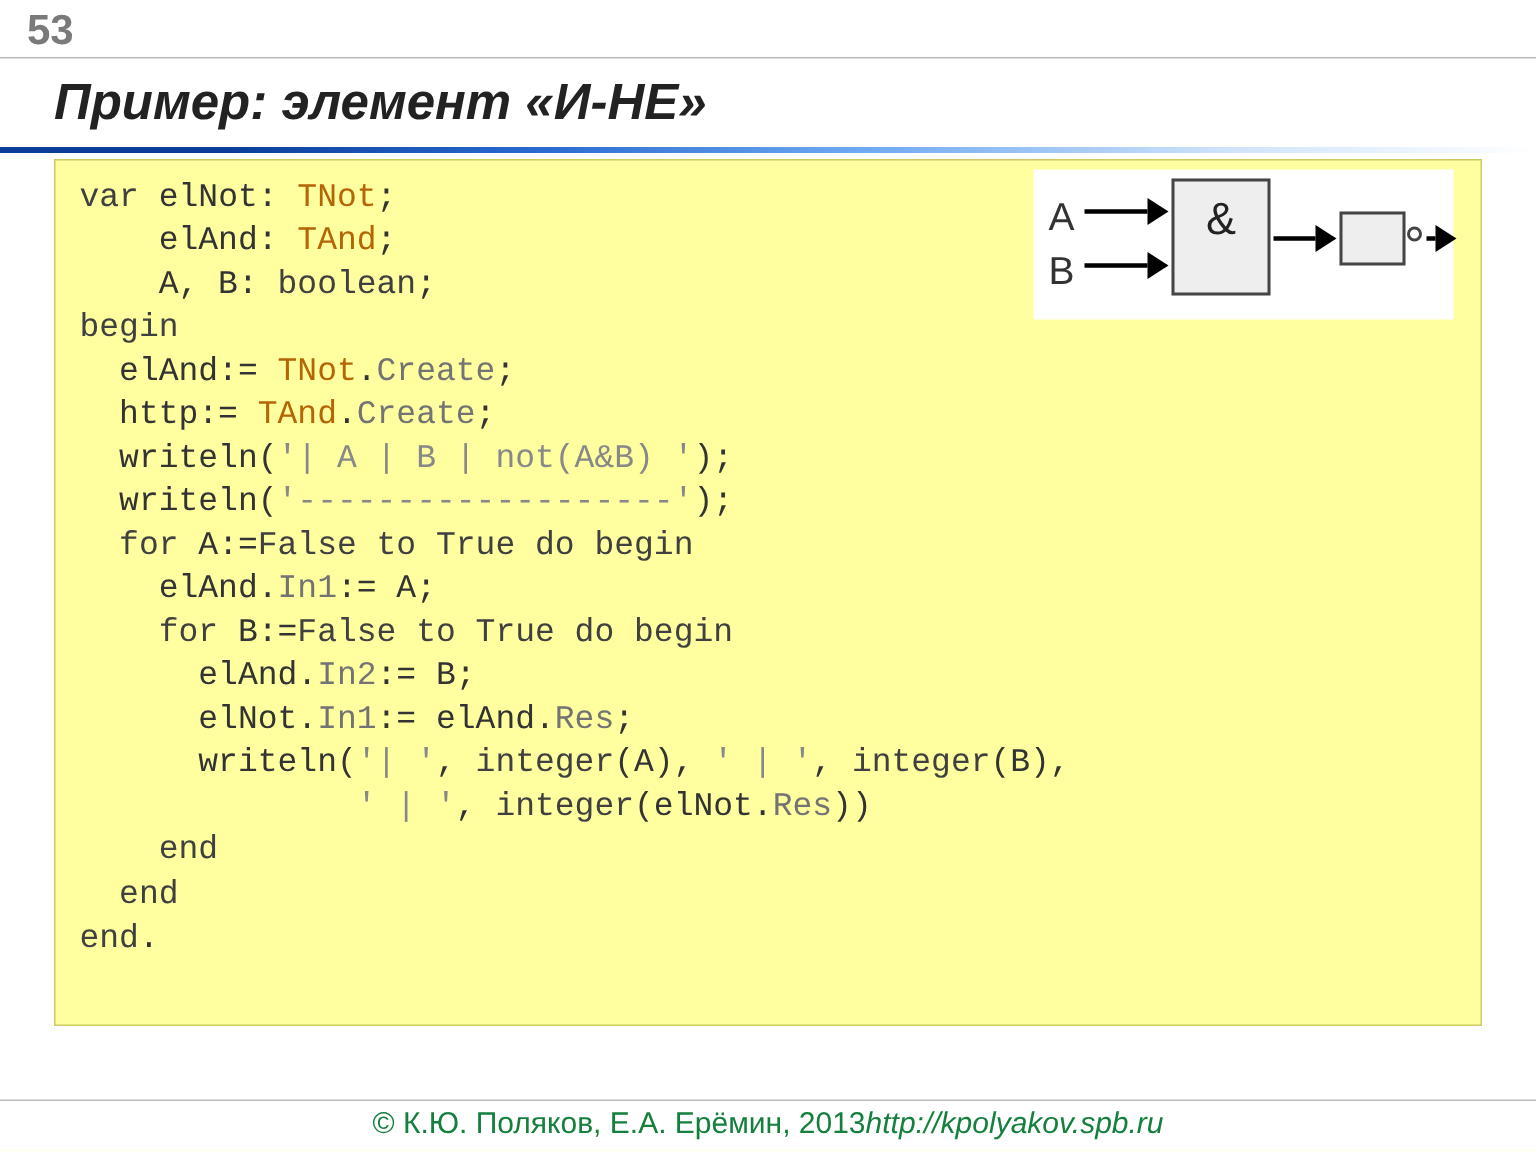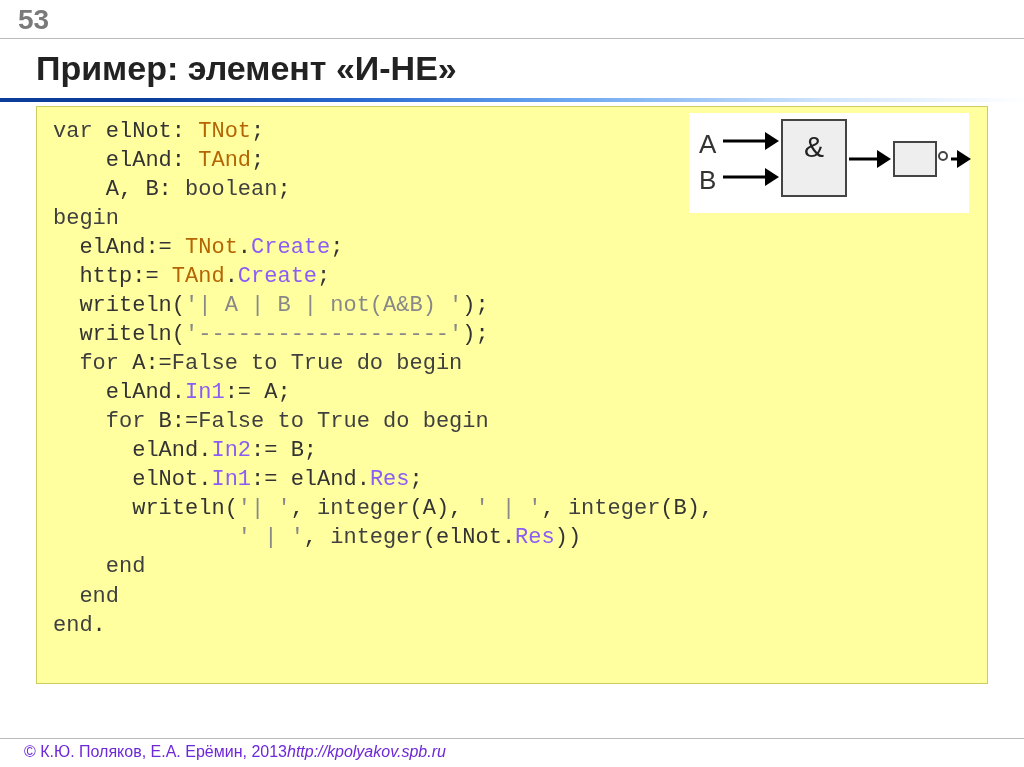--- a/index.html
+++ b/index.html
@@ -19,41 +19,42 @@
     color: #888;
     font-size: 18px;
   }
   .topbar .pagenum { font-size: 28px; font-weight: bold; color: #7a7a7a; }
   .hr-top { border: none; border-top: 1px solid #bbb; margin: 0; }
   .title {
     font-size: 34px;
     font-weight: bold;
     color: #222;
     padding: 10px 0 10px 36px;
+    font-style: italic;
   }
   .hr-blue {
     border: none;
     height: 4px;
     background: linear-gradient(to right, #0a3e9a 0%, #0a3e9a 15%, #2a6ad0 35%, #6aa6f0 55%, #cfe3fb 80%, #fff 100%);
     margin: 0 0 4px 0;
   }
   .codebox {
     position: relative;
     margin: 2px 36px 0 36px;
     background: #ffffa0;
     border: 1px solid #cccc60;
     padding: 10px 16px 14px 16px;
     font-family: "Courier New", Courier, monospace;
     font-size: 22px;
     line-height: 1.32;
     color: #333;
     white-space: pre;
   }
   .k-blue   { color: #404040; }
-  .k-green  { color: #8b5cf6; }
+  .k-green  { color: #737373; }
   .k-orange { color: #b46504; }
   .k-gray   { color: #888; text-align: center; }
 
   .diagram {
     position: absolute;
     top: 6px;
     right: 18px;
     width: 280px;
     height: 100px;
     background: #fff;
@@ -95,23 +96,23 @@
     width:10px; height:10px;
     border:2px solid #444;
     background:#fff;
     border-radius:50%;
   }
   .footer {
     position:absolute;
     bottom:6px; left:0; right:0;
     padding: 4px 24px 0 24px;
     display:flex;
-    justify-content: flex-start;
-    color:#6d28d9;
-    font-size:16px;
+    justify-content: center;
+    color:#15803d;
+    font-size:20px;
     border-top:1px solid #bbb;
   }
   .footer .site { font-style: italic; }
 </style>
 </head>
 <body>
 
 <div class="topbar">
   <span class="pagenum">53</span>
 </div>

